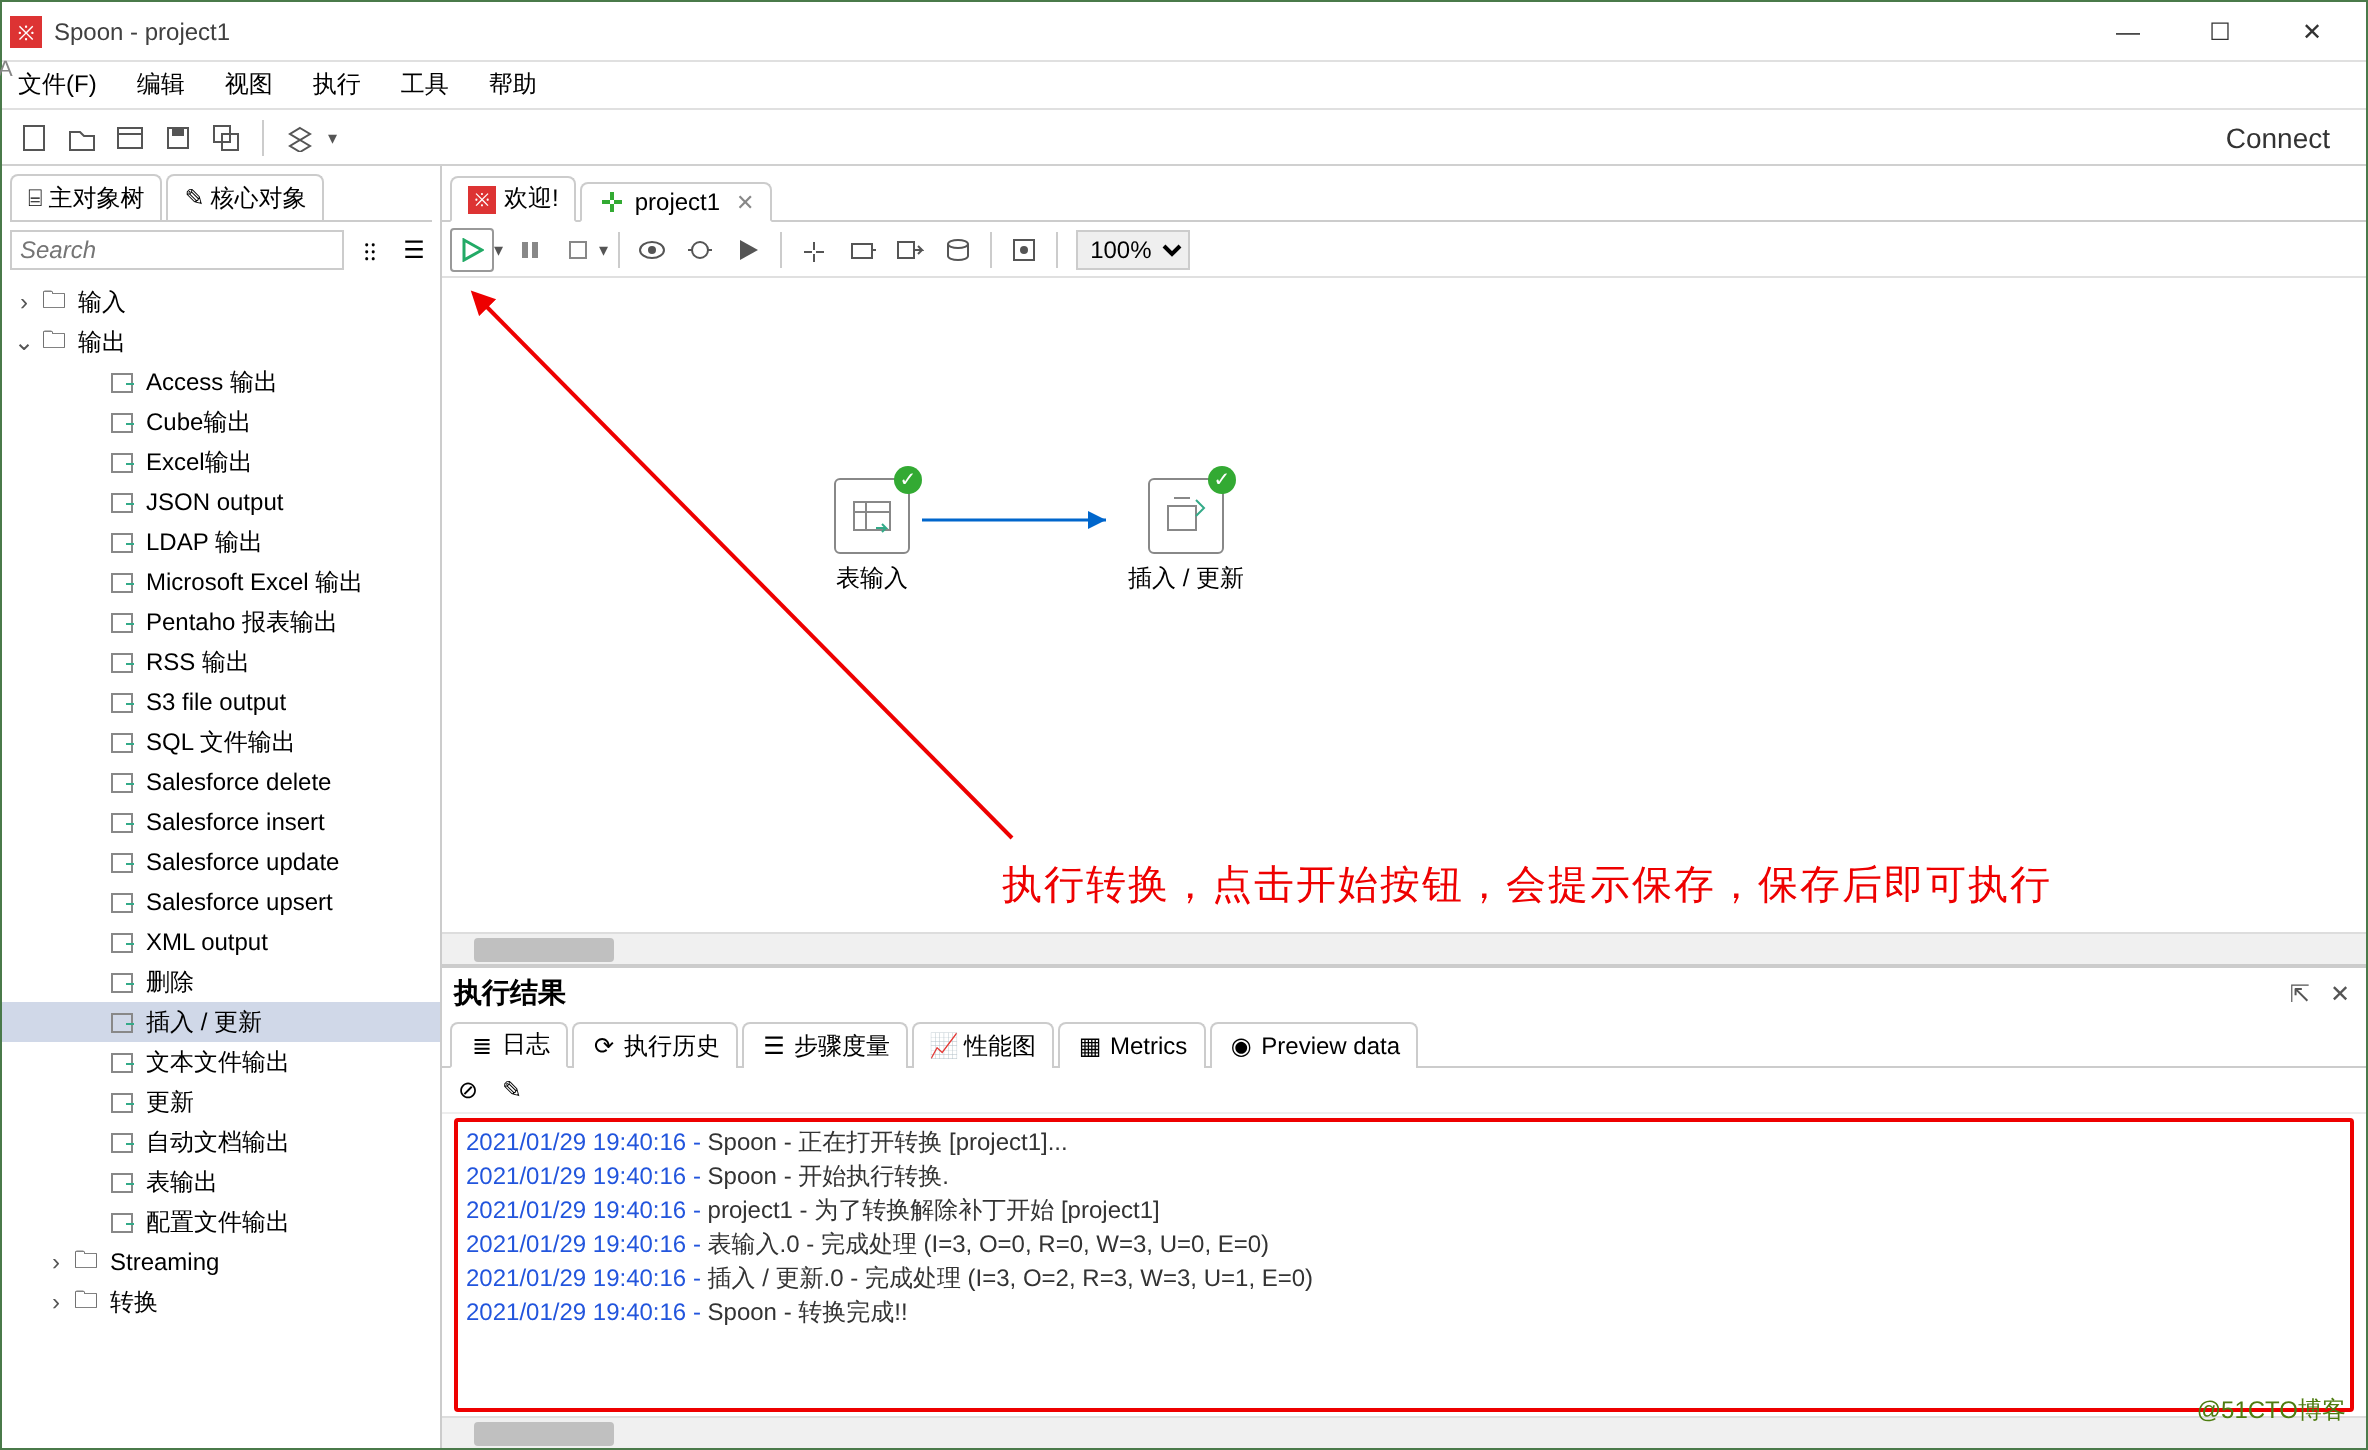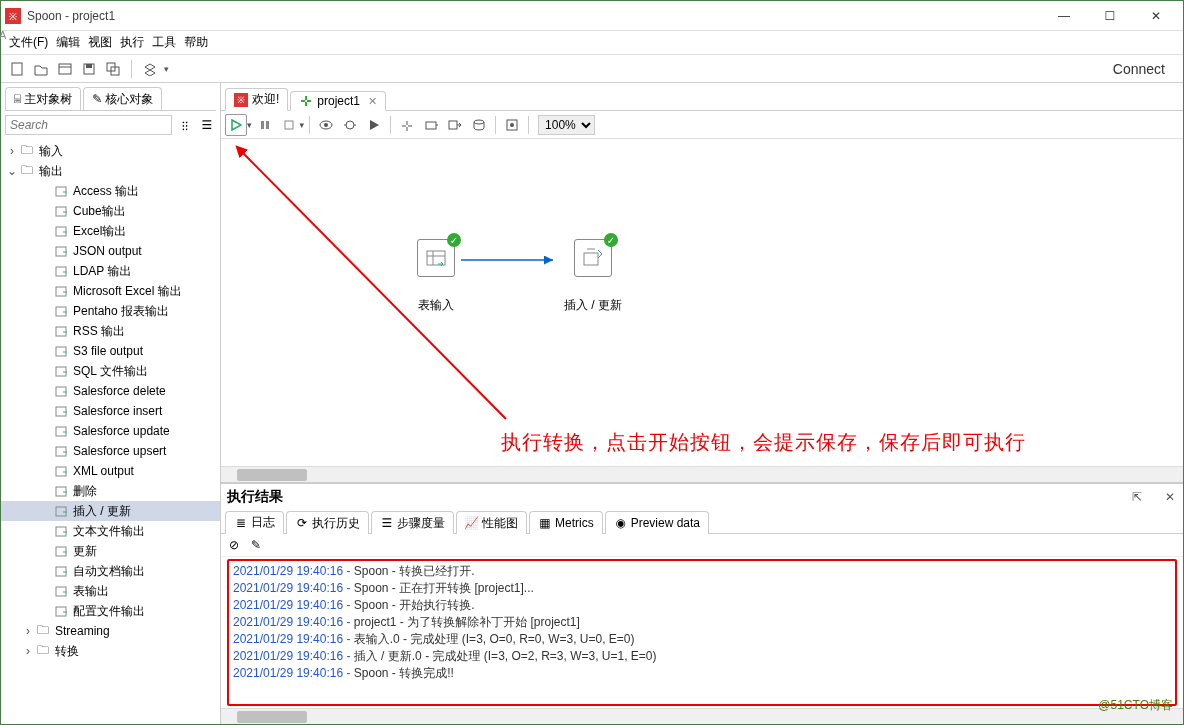--- a/index.html
+++ b/index.html
@@ -3,21 +3,21 @@
 <meta charset="utf-8">
 <style>
 * { box-sizing: border-box; margin: 0; padding: 0; font-family: "Microsoft YaHei", Arial, sans-serif; font-size: 12px; }
 body { background: #fff; overflow: hidden; }
 .window { width: 1184px; height: 725px; border: 1px solid #4a7a4a; display: flex; flex-direction: column; background: #fff; position: relative; }
 .titlebar { height: 30px; background: #fff; display: flex; align-items: center; padding: 0 4px; border-bottom: 1px solid #e0e0e0; }
 .titlebar .app-icon { width: 16px; height: 16px; background: #d33; margin-right: 6px; display: inline-flex; align-items: center; justify-content: center; color: #fff; font-size: 10px; }
 .titlebar .title { flex: 1; color: #404040; }
 .titlebar .win-controls { display: flex; }
 .titlebar .win-controls div { width: 46px; height: 30px; display: flex; align-items: center; justify-content: center; color: #333; cursor: pointer; }
-.menubar { height: 24px; display: flex; align-items: center; padding: 0 4px; border-bottom: 1px solid #e0e0e0; }
+.menubar { height: 24px; display: flex; align-items: center; padding: 0 4px; gap: 12px; border-bottom: 1px solid #e0e0e0; }
 .menubar span { cursor: pointer; padding: 2px 4px; }
 .toolbar-main { height: 28px; display: flex; align-items: center; padding: 0 6px; gap: 4px; border-bottom: 1px solid #d0d0d0; }
 .toolbar-main .tbtn { width: 20px; height: 20px; display: flex; align-items: center; justify-content: center; cursor: pointer; color: #555; }
 .toolbar-main .sep { width: 1px; height: 18px; background: #ccc; margin: 0 4px; }
 .toolbar-main .spacer { flex: 1; }
 .toolbar-main .connect { font-size: 14px; color: #333; padding: 0 12px; cursor: pointer; }
 .body-split { flex: 1; display: flex; min-height: 0; }
 .sidebar { width: 220px; border-right: 1px solid #ccc; display: flex; flex-direction: column; background: #fff; }
 .sidebar-tabs { height: 24px; display: flex; border-bottom: 1px solid #ccc; margin: 4px 4px 0 4px; }
 .sidebar-tabs .tab { display: flex; align-items: center; padding: 0 8px; border: 1px solid #ccc; border-bottom: none; background: #fff; margin-right: 2px; border-radius: 4px 4px 0 0; cursor: pointer; gap: 3px; }
@@ -42,25 +42,25 @@
 .editor-toolbar .ebtn.run { border: 1px solid #999; }
 .editor-toolbar .esep { width: 1px; height: 18px; background: #ccc; margin: 0 3px; }
 .editor-toolbar .dd { font-size: 9px; color: #555; margin-left: -2px; }
 .editor-toolbar select { border: 1px solid #ccc; height: 20px; padding: 0 2px; margin: 0 4px; }
 .canvas-area { flex: 1; background: #fff; position: relative; overflow: auto; }
 .canvas-content { position: relative; width: 100%; height: 100%; }
 .annotation-text { position: absolute; left: 280px; top: 290px; color: #e00; font-size: 20px; font-family: "Microsoft YaHei"; letter-spacing: 1px; }
 .step-box { position: absolute; width: 50px; text-align: center; }
 .step-box .sicon { width: 38px; height: 38px; border: 1px solid #888; border-radius: 3px; margin: 0 auto; display: flex; align-items: center; justify-content: center; background: #fff; position: relative; }
 .step-box .sicon .check { position: absolute; top: -7px; right: -7px; width: 14px; height: 14px; border-radius: 50%; background: #3a3; color: #fff; font-size: 10px; display: flex; align-items: center; justify-content: center; }
-.step-box .slabel { margin-top: 20px; font-size: 12px; white-space: nowrap; }
+.step-box .slabel { margin-top: 4px; font-size: 12px; white-space: nowrap; }
 .hscroll { height: 16px; background: #f0f0f0; border-top: 1px solid #ddd; position: relative; }
 .hscroll .thumb { position: absolute; left: 16px; top: 2px; height: 12px; width: 70px; background: #c0c0c0; border-radius: 2px; }
 .results { border-top: 2px solid #ccc; display: flex; flex-direction: column; height: 242px; }
-.results-title { display: flex; align-items: center; padding: 4px 6px; gap: 19px; }
+.results-title { display: flex; align-items: center; padding: 4px 6px; gap: 6px; }
 .results-title .rtxt { font-weight: bold; font-size: 14px; flex: 1; }
 .results-title .rb { cursor: pointer; color: #555; padding: 0 2px; }
 .results-tabs { display: flex; border-bottom: 1px solid #ccc; padding-left: 4px; }
 .results-tabs .rtab { display: flex; align-items: center; padding: 2px 8px; border: 1px solid #ccc; border-bottom: none; margin-right: 2px; border-radius: 4px 4px 0 0; background: #fff; cursor: pointer; gap: 3px; position: relative; top: 1px; }
 .results-tabs .rtab .ric { display: inline-flex; width: 14px; height: 14px; align-items: center; justify-content: center; }
 .results-tabs .rtab.active { border-bottom: 1px solid #fff; }
 .results-body { flex: 1; display: flex; flex-direction: column; overflow: hidden; }
 .results-tools { display: flex; padding: 2px 4px; gap: 4px; border-bottom: 1px solid #eee; }
 .results-tools .rtb { width: 18px; height: 18px; display: flex; align-items: center; justify-content: center; cursor: pointer; }
 .log-box { flex: 1; border: 2px solid #e00; border-radius: 2px; margin: 2px 6px 2px 6px; padding: 2px 4px; overflow: auto; background: #fff; }
@@ -550,21 +550,20 @@
               <span>Preview data</span>
             </div>
         </div>
         <div class="results-body">
           <div class="results-tools">
             <div class="rtb">⊘</div>
             <div class="rtb">✎</div>
           </div>
           <div class="log-box">
             <div id="log-lines">
-                <div class="log-line"><span class="ts">2021/01/29 19:40:16</span> - <span class="msg">Spoon - 转换已经打开.</span></div>
                 <div class="log-line"><span class="ts">2021/01/29 19:40:16</span> - <span class="msg">Spoon - 正在打开转换 [project1]...</span></div>
                 <div class="log-line"><span class="ts">2021/01/29 19:40:16</span> - <span class="msg">Spoon - 开始执行转换.</span></div>
                 <div class="log-line"><span class="ts">2021/01/29 19:40:16</span> - <span class="msg">project1 - 为了转换解除补丁开始  [project1]</span></div>
                 <div class="log-line"><span class="ts">2021/01/29 19:40:16</span> - <span class="msg">表输入.0 - 完成处理 (I=3, O=0, R=0, W=3, U=0, E=0)</span></div>
                 <div class="log-line"><span class="ts">2021/01/29 19:40:16</span> - <span class="msg">插入 / 更新.0 - 完成处理 (I=3, O=2, R=3, W=3, U=1, E=0)</span></div>
                 <div class="log-line"><span class="ts">2021/01/29 19:40:16</span> - <span class="msg">Spoon - 转换完成!!</span></div>
               </div>
           </div>
           <div class="hscroll">
               <div class="thumb"></div>

